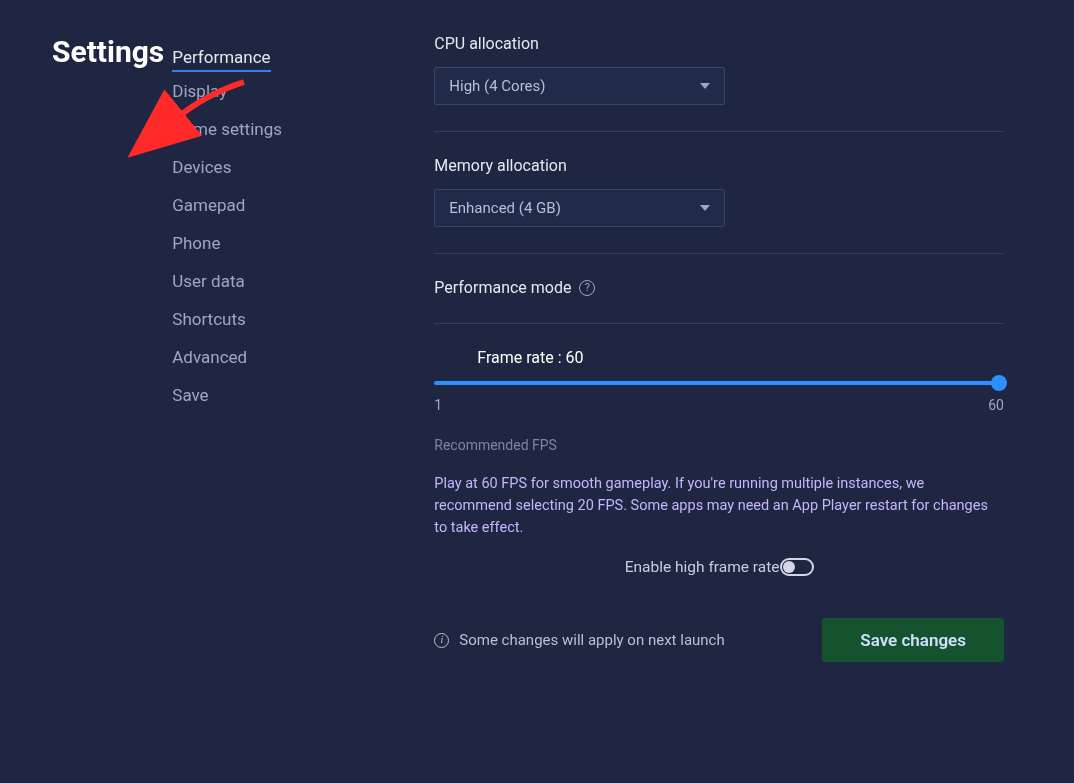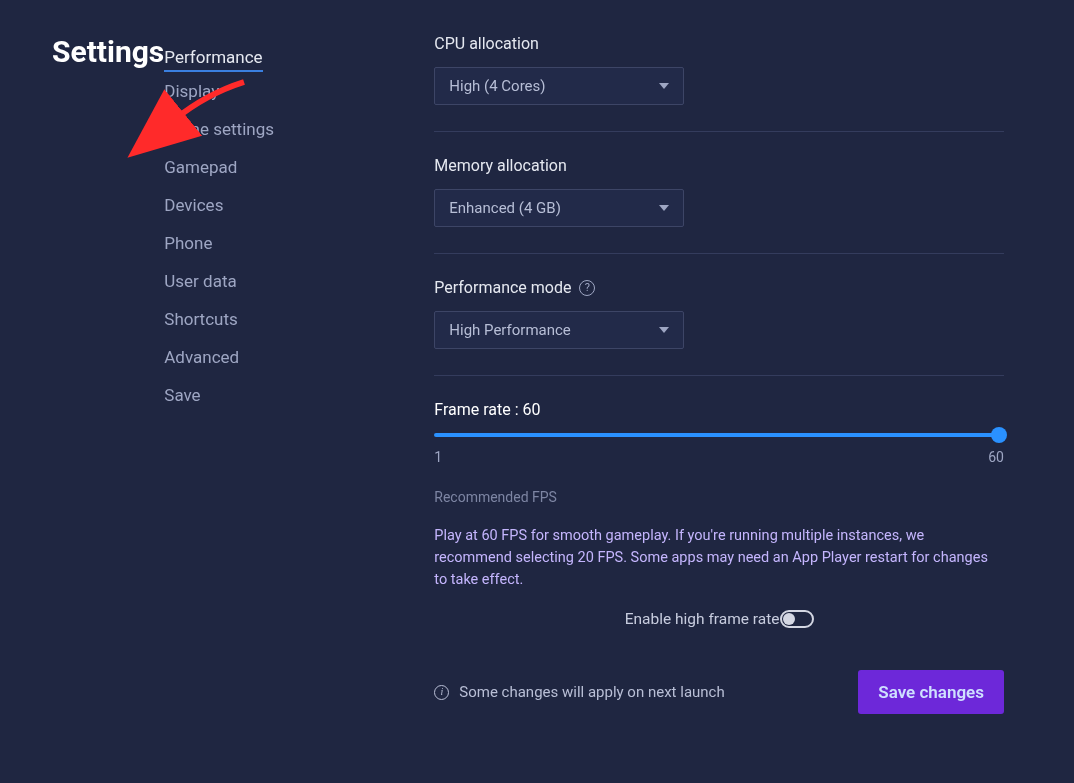--- a/index.html
+++ b/index.html
@@ -12,64 +12,64 @@
     --accent:#1f8bff;
     --accent-bright:#2a91ff;
     --hr:#343c5d;
   }
   *{box-sizing:border-box;font-family:-apple-system,BlinkMacSystemFont,"Segoe UI",Roboto,Arial,sans-serif;}
   body{margin:0;background:var(--bg);color:var(--txt);width:1074px;height:783px;overflow:hidden;}
   .page{padding:34px 52px 0 52px;display:flex;flex-direction:row;height:100%;}
   h1{margin:0 0 34px 0;font-size:30px;font-weight:700;color:#fff;}
   .cols{display:flex;flex:1;min-height:0;}
   .sidebar{width:270px;flex:none;padding-top:4px;}
-  .nav-item{font-size:17px;color:var(--txt-dim);padding:9px 0;cursor:pointer;}
+  .nav-item{font-size:17px;color:var(--txt-dim);padding:9px 0;cursor:pointer;margin-left:8px;}
   .nav-item.active{color:var(--txt);display:inline-block;border-bottom:2px solid #3a7fe0;padding-bottom:3px;}
   .main{flex:1;min-width:0;padding-right:18px;}
   .section-label{font-size:16px;color:var(--txt);margin-bottom:14px;display:flex;align-items:center;gap:8px;}
-  .dropdown{display:flex;align-items:center;justify-content:space-between;width:250px;height:38px;
+  .dropdown{display:flex;align-items:center;justify-content:space-between;width:291px;height:38px;
     border:1px solid var(--border);background:var(--bg-input);color:var(--txt-mid);padding:0 14px;
     font-size:15px;cursor:pointer;border-radius:2px;}
   .chev-down{width:0;height:0;border-left:5px solid transparent;border-right:5px solid transparent;border-top:6px solid #9ea6c3;}
   hr.sep{border:none;border-top:1px solid var(--hr);margin:26px 0 24px 0;}
   .help-icon{width:16px;height:16px;border:1.3px solid var(--txt-dim);border-radius:50%;display:inline-flex;align-items:center;justify-content:center;
     font-size:11px;color:var(--txt-dim);line-height:1;user-select:none;}
-  .fr-label{font-size:16px;color:#fff;margin-bottom:14px;}
+  .fr-label{font-size:16px;color:#fff;margin-bottom:14px;margin-left:43px;}
   .slider-track{position:relative;height:4px;background:var(--accent-bright);border-radius:2px;}
   .slider-thumb{position:absolute;right:-3px;top:50%;width:16px;height:16px;background:var(--accent-bright);border-radius:50%;transform:translateY(-50%);cursor:pointer;}
   .slider-scale{display:flex;justify-content:space-between;font-size:14px;color:var(--txt-dim);margin-top:12px;}
   .tip-title{font-size:14px;color:#7d85a3;margin-top:24px;}
   .tip-body{font-size:14.5px;color:#c4b5fd;line-height:1.5;margin-top:20px;}
   .toggle-row{display:flex;align-items:center;justify-content:center;margin-top:20px;}
   .toggle-label{font-size:15.5px;color:#c7ccde;}
   .switch{position:relative;width:34px;height:18px;border:2px solid #d4d7e3;border-radius:18px;background:transparent;cursor:pointer;flex:none;}
   .switch .knob{position:absolute;left:1px;top:1px;width:12px;height:12px;border-radius:50%;background:#d4d7e3;}
   .footer{display:flex;align-items:center;justify-content:space-between;margin-top:42px;padding-bottom:30px;}
   .footnote{display:flex;align-items:center;gap:10px;font-size:15px;color:#b9bfd6;}
   .info-icon{width:15px;height:15px;border:1.4px solid #b9bfd6;border-radius:50%;display:inline-flex;align-items:center;justify-content:center;
     font-size:10px;font-style:italic;font-family:Georgia,serif;color:#b9bfd6;line-height:1;}
-  .save-btn{background:#6d28d9;color:#cfe0ff;border:none;font-size:17px;font-weight:600;padding:12px 20px;border-radius:3px;cursor:pointer;}
+  .save-btn{background:#14532d;color:#cfe0ff;border:none;font-size:17px;font-weight:600;padding:12px 38px;border-radius:3px;cursor:pointer;}
   
   .arrow{position:absolute;left:166px;top:74px;pointer-events:none;}
   .arrow svg{overflow:visible;}
 </style>
 </head>
 <body>
 
 <div class="page">
   <h1>Settings</h1>
 
   <div class="cols">
 
     <nav class="sidebar">
       <div class="nav-item active">Performance</div>
       <div class="nav-item">Display</div>
       <div class="nav-item">Game settings</div>
+      <div class="nav-item">Devices</div>
       <div class="nav-item">Gamepad</div>
-      <div class="nav-item">Devices</div>
       <div class="nav-item">Phone</div>
       <div class="nav-item">User data</div>
       <div class="nav-item">Shortcuts</div>
       <div class="nav-item">Advanced</div>
       <div class="nav-item">Save</div>
     </nav>
 
     <main class="main">
 
       <div class="section-label">CPU allocation</div>
@@ -84,24 +84,20 @@
       <div class="dropdown">
         <span>Enhanced (4 GB)</span>
         <span class="chev-down"></span>
       </div>
 
       <hr class="sep">
 
       <div class="section-label">
         <span>Performance mode</span>
         <span class="help-icon">?</span>
-      </div>
-      <div class="dropdown">
-        <span>High Performance</span>
-        <span class="chev-down"></span>
       </div>
 
       <hr class="sep">
 
       <div class="fr-label">Frame rate : 60</div>
       <div class="slider-track">
         <div class="slider-thumb"></div>
       </div>
       <div class="slider-scale">
         <span>1</span>

